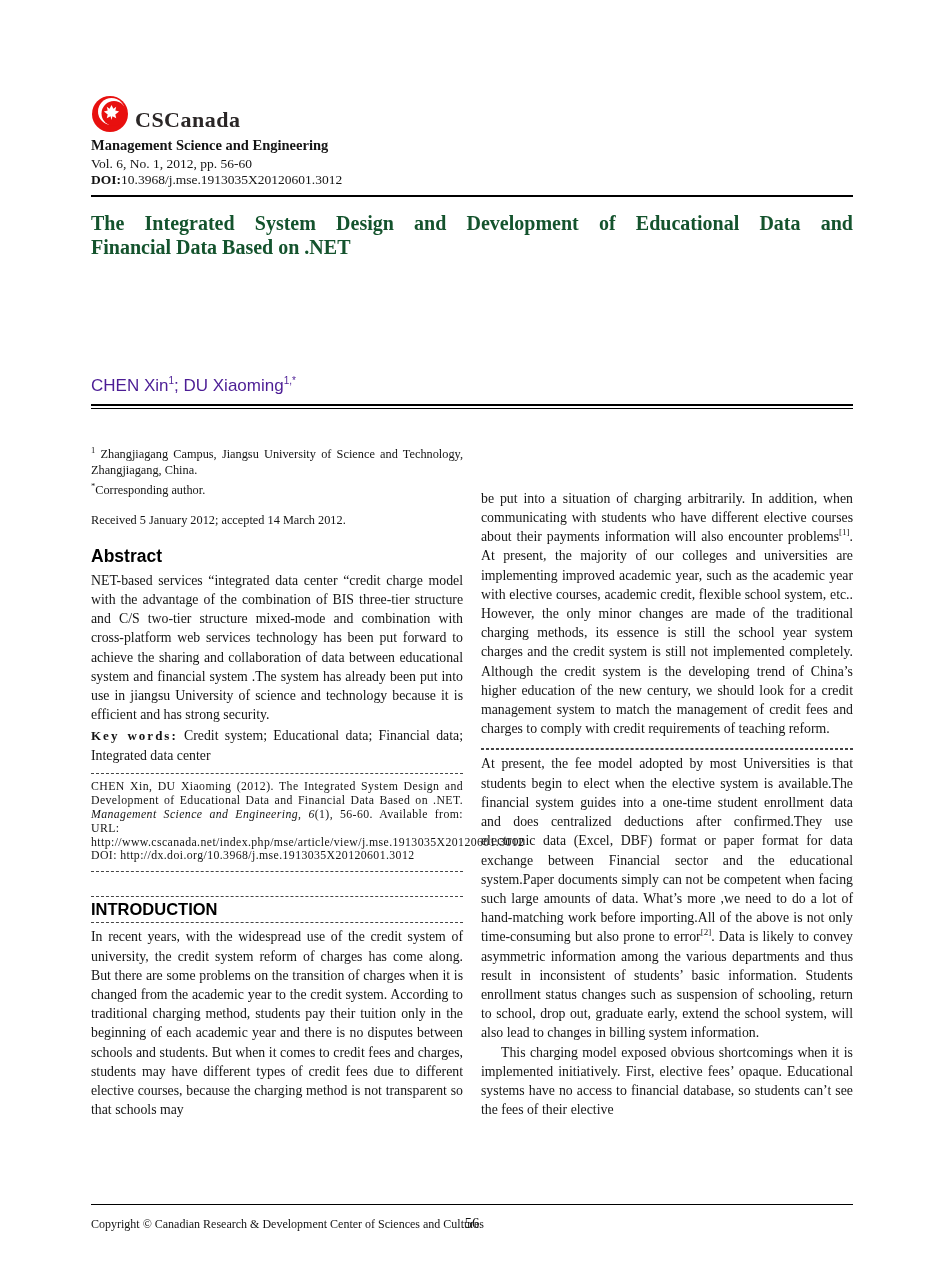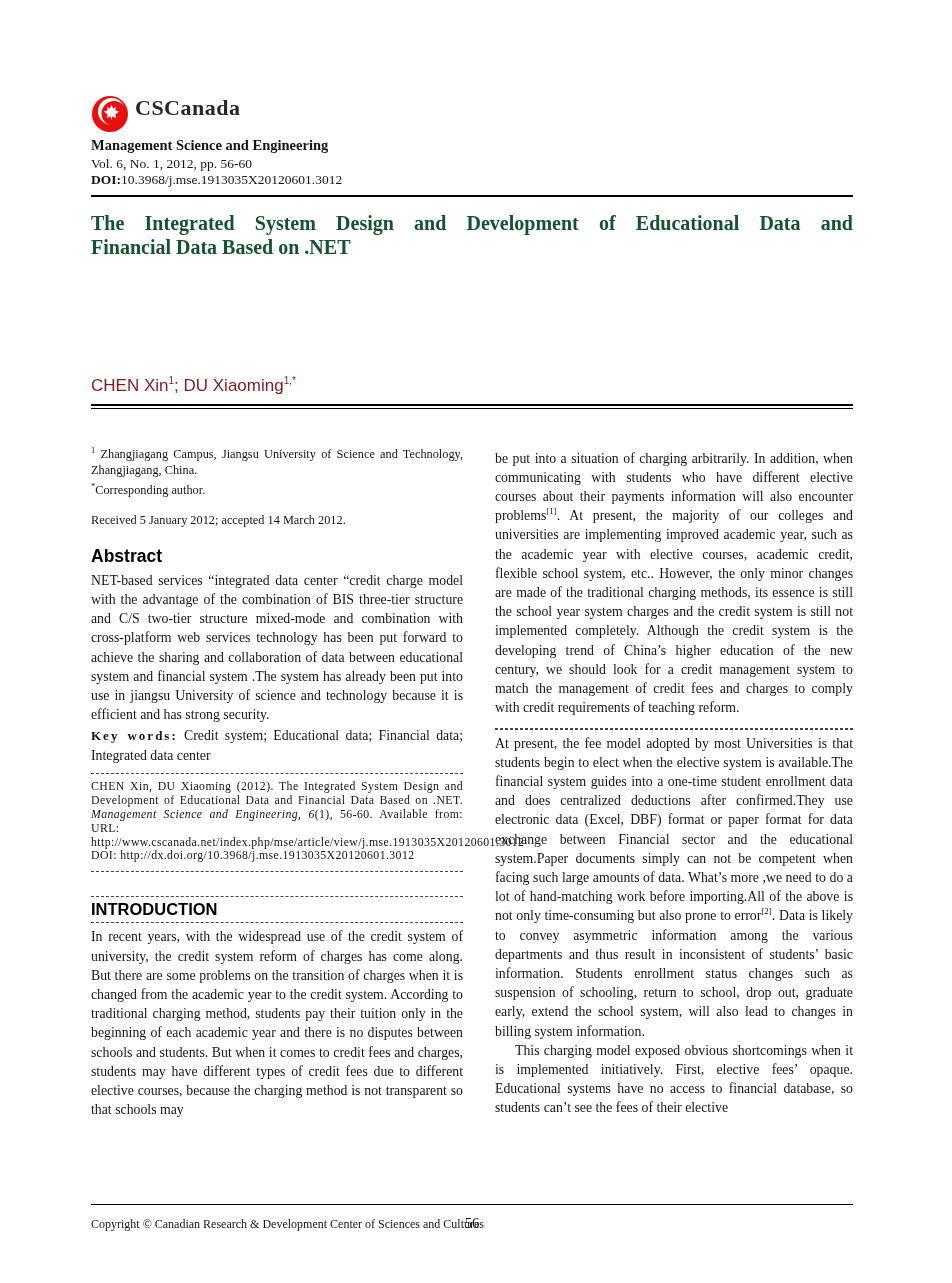--- a/index.html
+++ b/index.html
@@ -2,40 +2,40 @@
 <html><head>
 <meta charset="utf-8">
 <style>
   html,body{margin:0;padding:0;background:#888;}
   .page{width:952px;height:1283px;position:relative;background:#ffffff;overflow:hidden;
         color:#141414;font-family:"Liberation Serif",serif;}
   .content{position:absolute;left:91px;top:0;width:762px;}
 
   
   .header{display:flex;justify-content:space-between;align-items:flex-end;margin-top:95px;}
-  .logo-row{display:flex;align-items:flex-start;gap:6px;}
+  .logo-row{display:flex;align-items:flex-end;gap:6px;}
   .logo-text{font-size:22px;font-weight:bold;color:#2a2626;letter-spacing:.5px;}
   .journal-name{font-weight:bold;font-size:14.5px;margin-top:4px;}
   .issue-info{font-size:13.5px;margin-top:2px;}
   .doi-line{font-size:13.5px;}
   .doi-line b{font-weight:bold;}
   .header-right{text-align:right;font-size:13.5px;line-height:16.5px;padding-bottom:2px;}
 
   .rule-thin{border-top:2px solid #000;margin-top:7px;}
 
   
   .title{margin:14px 0 0 0;font-size:20px;line-height:24px;font-weight:bold;color:#14532d;}
   .title span{display:block;}
   .title-line1{text-align:justify;text-align-last:justify;}
-  .authors{margin-top:116px;font-family:"Liberation Sans",sans-serif;font-size:17px;color:#7f1d1d;}
+  .authors{margin-top:116px;font-family:"Liberation Sans",sans-serif;font-size:17px;color:#4c1d95;}
   .authors sup{font-size:10px;}
   .rule-double{margin-top:8px;height:2px;border-top:2px solid #000;border-bottom:1px solid #000;}
 
   
-  .columns{display:flex;gap:32px;margin-top:33px;}
+  .columns{display:flex;gap:18px;margin-top:33px;align-items:flex-end;}
   .col{width:372px;}
 
   .fn{font-size:12.3px;line-height:16px;text-align:justify;}
   .fn sup{font-size:8.5px;}
   .received{margin-top:14px;}
 
   .sec-h{font-family:"Liberation Sans",sans-serif;font-weight:bold;font-size:16.5px;margin:0;color:#000;}
   .abstract-h{font-size:17.5px;margin-top:18px;}
 
   .body-text{font-size:13.8px;line-height:19.2px;text-align:justify;margin:4px 0 0 0;}

